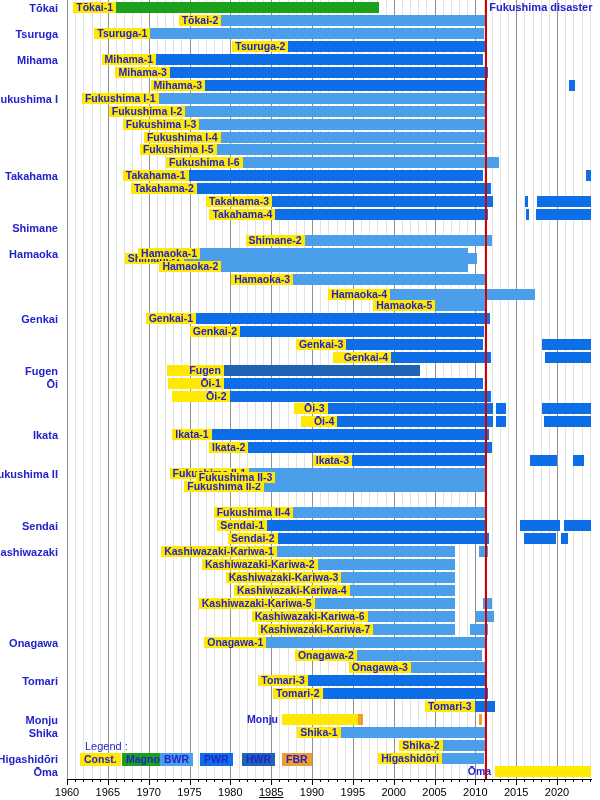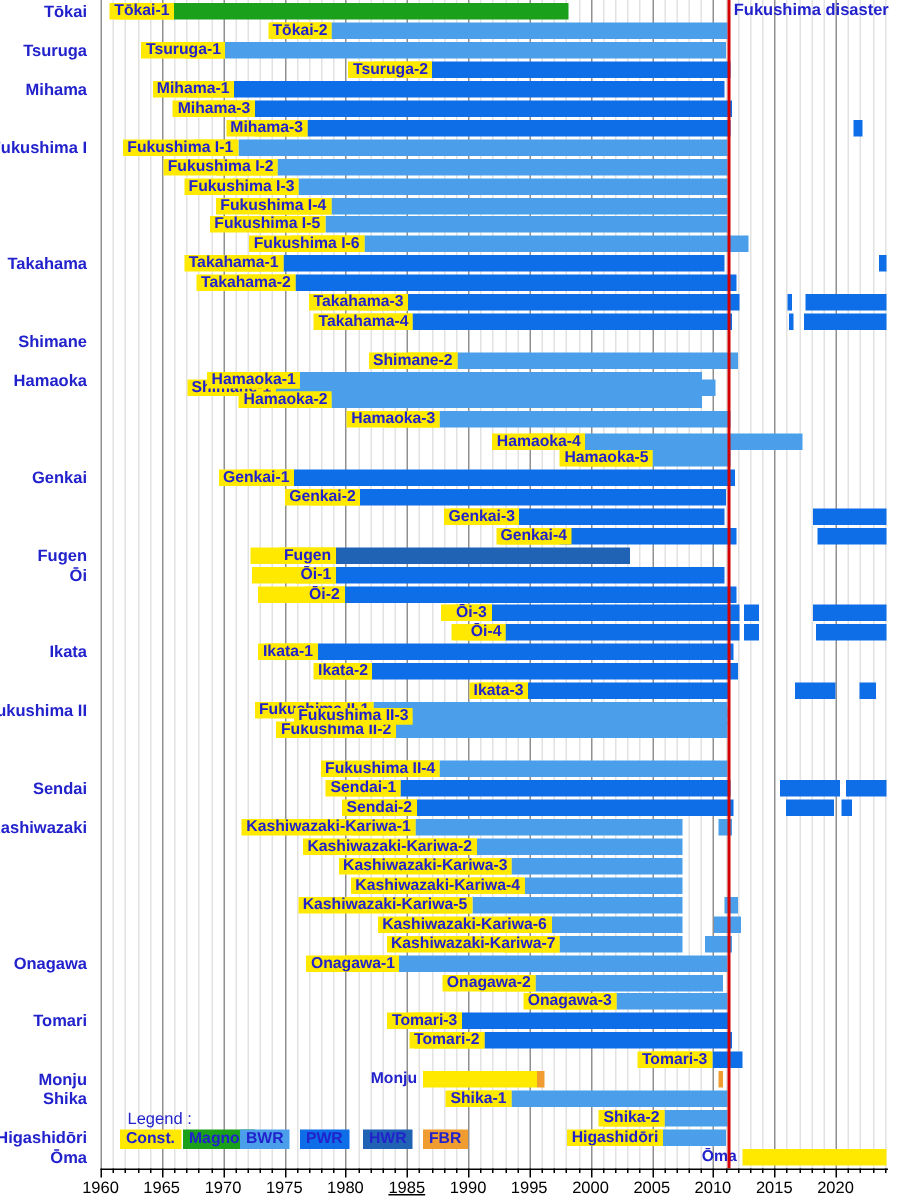--- a/index.html
+++ b/index.html
@@ -235,21 +235,21 @@
       <div class="row" style="top: 338.7px;">
         <div class="seg" style="left: 299.8px; width: 46.6px; background: rgb(255, 233, 0);"></div>
         <div class="seg" style="left: 346.3px; width: 136.4px; background: rgb(13, 110, 232);"></div>
         <div class="seg" style="left: 542.3px; width: 49px; background: rgb(13, 110, 232);"></div>
         <span class="rlabel ybg" style="right: 253.7px;">Genkai-3</span>
       </div>
       <div class="row" style="top: 351.6px;">
         <div class="seg" style="left: 333.2px; width: 40px; background: rgb(255, 233, 0);"></div>
         <div class="seg" style="left: 373.3px; width: 117.6px; background: rgb(13, 110, 232);"></div>
         <div class="seg" style="left: 544.8px; width: 46.6px; background: rgb(13, 110, 232);"></div>
-        <span class="rlabel ybg" style="right: 219px;">Genkai-4</span>
+        <span class="rlabel ybg" style="right: 209px;">Genkai-4</span>
       </div>
       <div class="row" style="top: 364.6px;">
         <div class="seg" style="left: 166.6px; width: 57.2px; background: rgb(255, 233, 0);"></div>
         <div class="seg" style="left: 223.8px; width: 196px; background: rgb(32, 99, 181);"></div>
         <span class="rlabel ybg" style="right: 376.2px;">Fugen</span>
       </div>
       <div class="row" style="top: 377.5px;">
         <div class="seg" style="left: 168.3px; width: 55.5px; background: rgb(255, 233, 0);"></div>
         <div class="seg" style="left: 223.8px; width: 259.7px; background: rgb(13, 110, 232);"></div>
         <span class="rlabel ybg" style="right: 376.2px;">Ōi-1</span>

